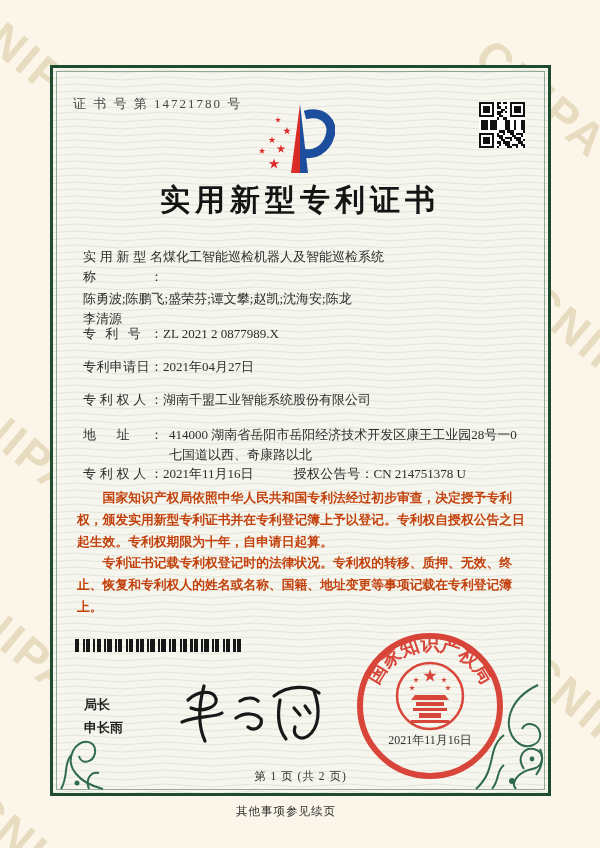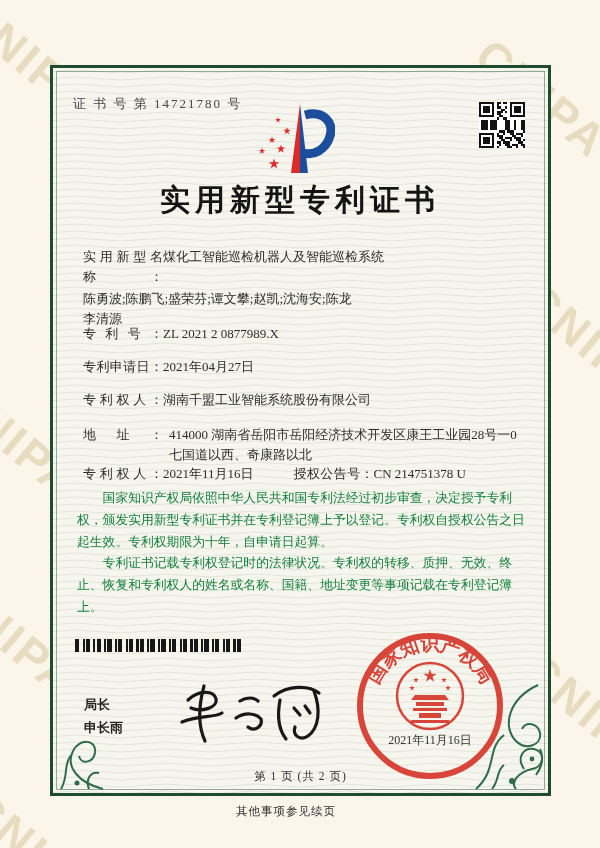--- a/index.html
+++ b/index.html
@@ -19,21 +19,21 @@
   .content{position:absolute;inset:0;z-index:2;}
   .certno{left:73px;top:95px;font-size:13px;letter-spacing:2px;color:#474747;}
   .logo{left:247px;top:99px;width:88px;height:78px;}
   .qr{left:479px;top:102px;width:46px;height:46px;background:#fff;}
   .title{left:0;top:180px;width:600px;text-align:center;font-size:30px;font-weight:bold;
          letter-spacing:5px;color:#141414;}
   .row{position:absolute;left:83px;display:flex;font-size:13px;color:#2d2d2d;line-height:20px;}
   .lab{width:80px;flex:none;text-align:justify;text-align-last:justify;}
   .val{}
   .val-wrap{margin-left:6px;width:358px;}
-  .paras{left:77px;top:488px;width:450px;font-size:12.8px;line-height:21.8px;color:#15803d;}
+  .paras{left:77px;top:488px;width:450px;font-size:12.8px;line-height:21.8px;color:#c2410c;font-weight:bold;}
   .paras p{margin:0;text-indent:2em;}
   .barcode{left:75px;top:639px;height:13px;display:flex;}
   .barcode span{display:block;height:13px;}
   .barcode .b{background:#171717;}
   .director{left:84px;top:693px;font-family:Liberation Sans, sans-serif;font-size:13px;
             font-weight:bold;color:#222;line-height:23px;}
   .sig{left:168px;top:674px;}
   .seal{left:354px;top:630px;mix-blend-mode:multiply;}
   .pagefoot{left:50px;top:769px;width:501px;text-align:center;font-size:11.5px;
             color:#333;letter-spacing:1px;}

